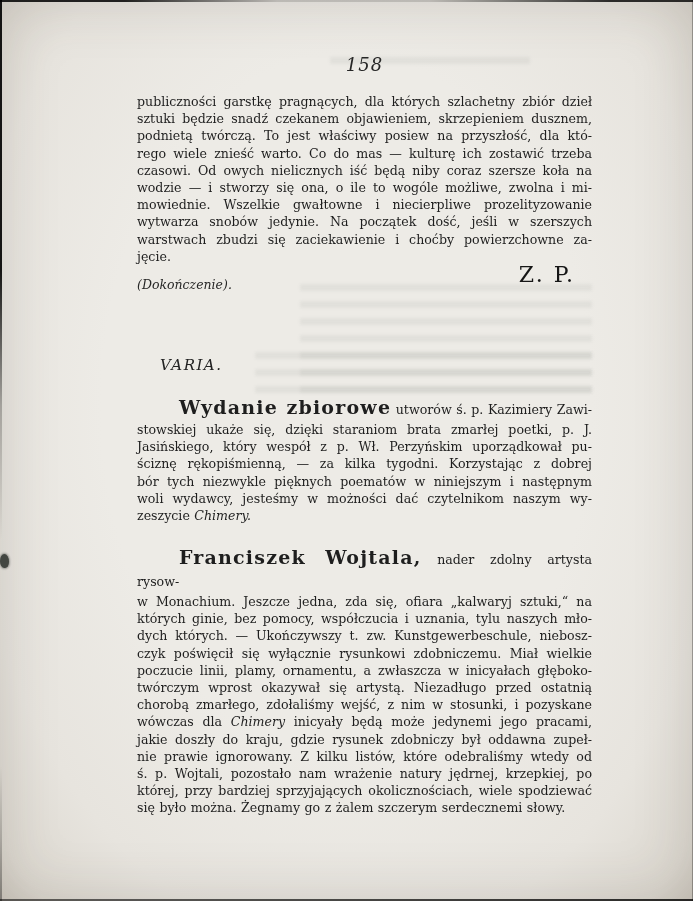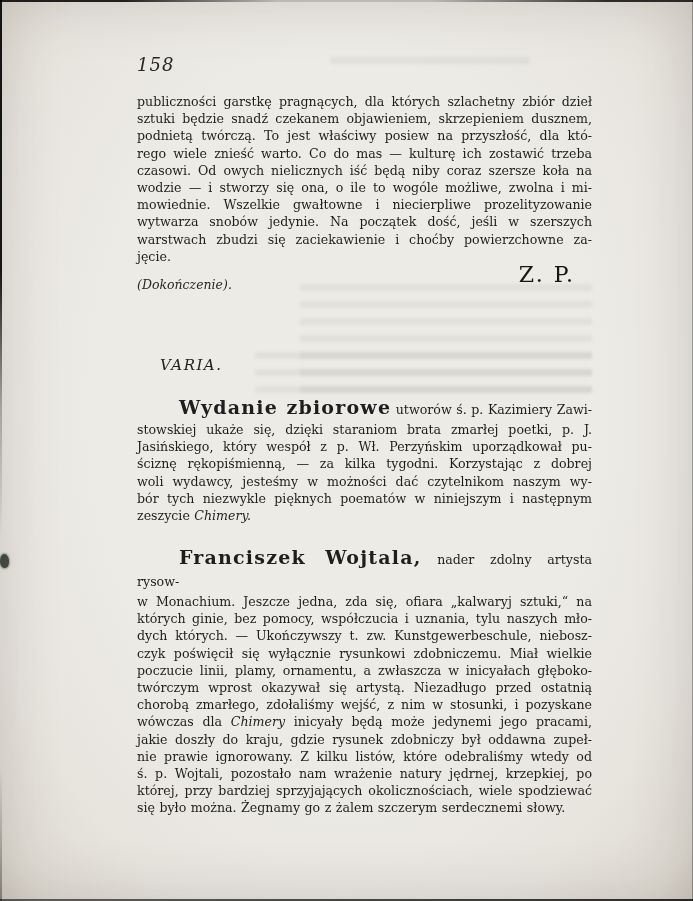--- a/index.html
+++ b/index.html
@@ -34,21 +34,21 @@
   .ghost-varia    { left: 255px; top: 352px; width: 337px; height: 46px; }
 
   .ink-blob {
     position: absolute; left: 0; top: 554px; width: 9px; height: 14px;
     background: #2e332e; border-radius: 55% 60% 50% 55%;
     box-shadow: 0 0 2px 1px rgba(46,51,46,0.45); opacity: .88;
   }
 
   .header-row {
     position: absolute; left: 137px; top: 54px; width: 455px;
-    display: flex; justify-content: space-between; align-items: baseline;
+    display: flex; justify-content: center; align-items: baseline;
   }
   .page-number { font-style: italic; font-size: 18px; letter-spacing: 1px; color: #262626; }
   .journal-title { font-style: italic; font-size: 19px; letter-spacing: 2.5px; color: #1c1c1c; }
 
   .para { position: absolute; left: 137px; width: 455px; font-size: 12.6px; line-height: 17.2px; word-spacing: .5px; }
   .line { text-align: justify; text-align-last: justify; }
   .line.last { text-align-last: left; }
   .line.head-line { line-height: 22px; text-indent: 42px; }
   .bold-head { font-weight: bold; font-size: 19px; letter-spacing: 1.2px; }
   .italic { font-style: italic; }
@@ -102,22 +102,22 @@
     <span class="signature">Z. P.</span>
   </div>
 
   <div class="varia-heading">VARIA.</div>
 
   <div class="para para-wydanie">
     <div class="line head-line"><span class="bold-head">Wydanie zbiorowe</span><span> utworów ś. p. Kazimiery Zawi-</span></div>
     <div class="line">stowskiej ukaże się, dzięki staraniom brata zmarłej poetki, p. J.</div>
     <div class="line">Jasińskiego, który wespół z p. Wł. Perzyńskim uporządkował pu-</div>
     <div class="line">ściznę rękopiśmienną, — za kilka tygodni. Korzystając z dobrej</div>
+    <div class="line">bór tych niezwykle pięknych poematów w niniejszym i następnym</div>
     <div class="line">woli wydawcy, jesteśmy w możności dać czytelnikom naszym wy-</div>
-    <div class="line">bór tych niezwykle pięknych poematów w niniejszym i następnym</div>
     <div class="line last"><span>zeszycie </span><span class="italic">Chimery.</span></div>
   </div>
 
   <div class="para para-wojtala">
     <div class="line head-line"><span class="bold-head">Franciszek Wojtala,</span><span> nader zdolny artysta rysow-</span></div>
     <div class="line">w Monachium. Jeszcze jedna, zda się, ofiara „kalwaryj sztuki,“ na</div>
     <div class="line">których ginie, bez pomocy, współczucia i uznania, tylu naszych mło-</div>
     <div class="line">dych których. — Ukończywszy t. zw. Kunstgewerbeschule, niebosz-</div>
     <div class="line">czyk poświęcił się wyłącznie rysunkowi zdobniczemu. Miał wielkie</div>
     <div class="line">poczucie linii, plamy, ornamentu, a zwłaszcza w inicyałach głęboko-</div>

